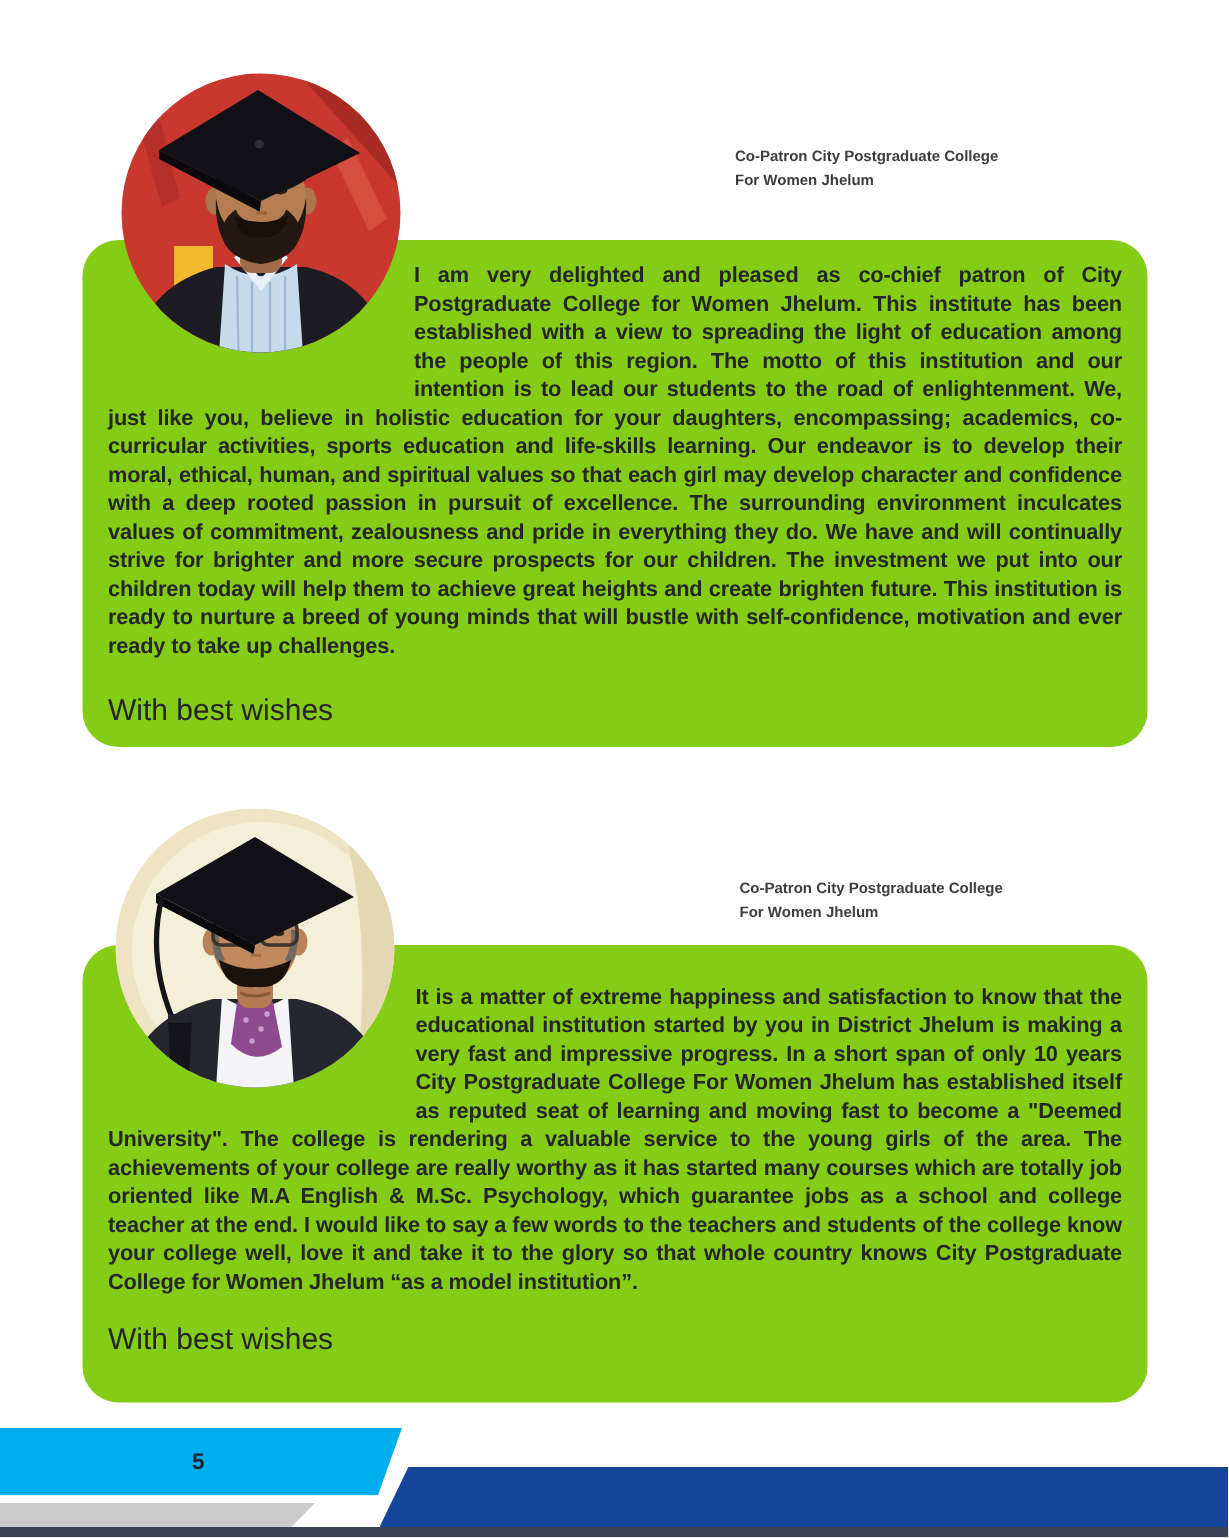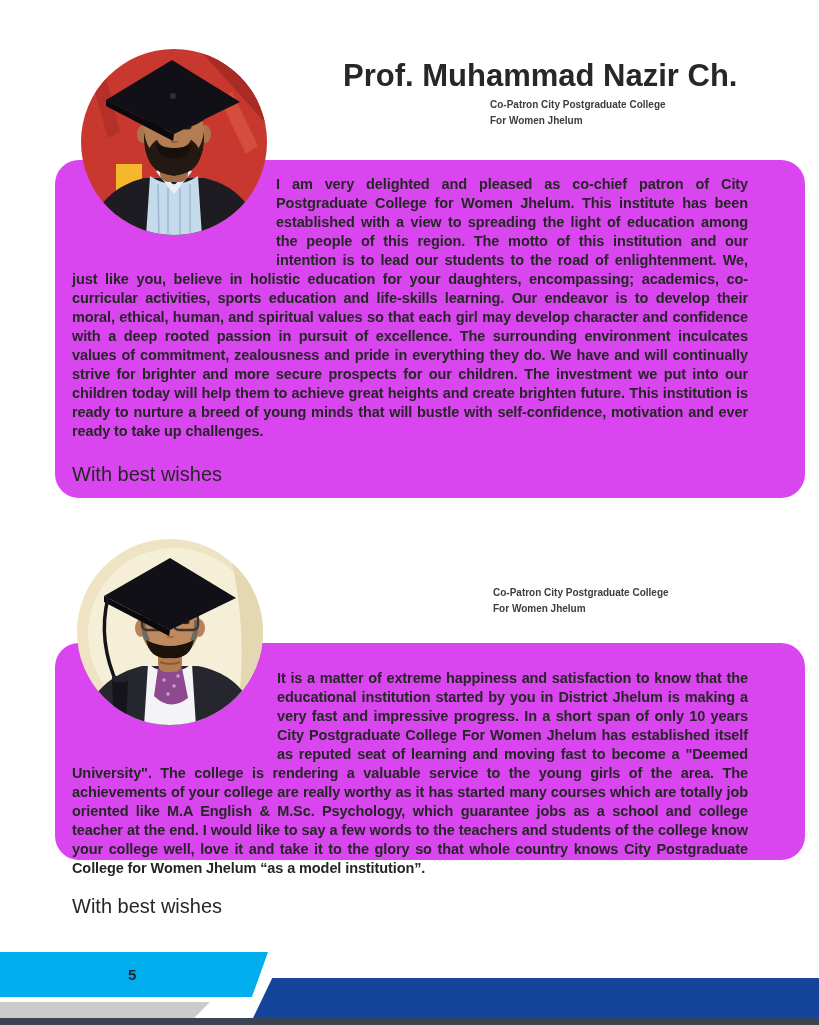--- a/index.html
+++ b/index.html
@@ -2,24 +2,24 @@
 <html><head>
 <meta charset="utf-8">
 <style>
   html,body{margin:0;padding:0;background:#ffffff;}
   .page{
     position:relative;width:819px;height:1025px;overflow:hidden;
     background:#ffffff;font-family:"Liberation Sans",sans-serif;
   }
   
   .msg-box{
-    position:absolute;left:55px;width:710px;background:#d946ef;border-radius:24px;padding-left:40px;
+    position:absolute;left:55px;width:710px;background:#84cc16;border-radius:24px;
   }
   #box1{top:160px;height:338px;}
-  #box2{top:630px;height:217px;margin-top:13px;}
+  #box2{top:630px;height:305px;}
   .para{
     position:absolute;left:17px;width:676px;text-align:justify;
     font-size:14.5px;line-height:19px;font-weight:700;color:#262626;letter-spacing:-0.1px;
   }
   #para1{top:15px;}
   #para2{top:26px;}
   .wrap-spacer{float:left;width:204px;height:95px;}
   #spacer2{width:205px;}
   .closing{
     position:absolute;left:17px;font-size:20px;font-weight:400;color:#262626;
@@ -59,21 +59,20 @@
   }
   .footer-strip{
     position:absolute;left:0;top:1018px;width:819px;height:7px;background:#3A4353;
   }
 </style>
 </head>
 <body>
 
 <div class="page">
 
-  <h1 class="profile-title" id="title1">Prof. Muhammad Nazir Ch.</h1>
   <div class="profile-subtitle" id="subtitle1">
     <div>Co-Patron City Postgraduate College</div>
     <div>For Women Jhelum</div>
   </div>
 
   <div class="msg-box" id="box1">
     <div class="para" id="para1">
       <div class="wrap-spacer" id="spacer1"></div>
       <span>I am very delighted and pleased as co-chief patron of City Postgraduate College for Women Jhelum. This institute has been established with a view to spreading the light of education among the people of this region. The motto of this institution and our intention is to lead our students to the road of enlightenment. We, just like you, believe in holistic education for your daughters, encompassing;  academics, co-curricular activities, sports education and life-skills learning. Our endeavor is to develop their moral, ethical, human, and spiritual values so that each girl may develop character and confidence with a deep rooted passion in pursuit of excellence. The surrounding environment inculcates values of commitment, zealousness and pride in everything they do. We have and will continually strive for brighter and more secure prospects for our children. The investment we put into our children today will help them to achieve great heights and create brighten future. This institution is ready to nurture a breed of young minds that will bustle with self-confidence, motivation and ever ready to take up challenges.</span>
     </div>

